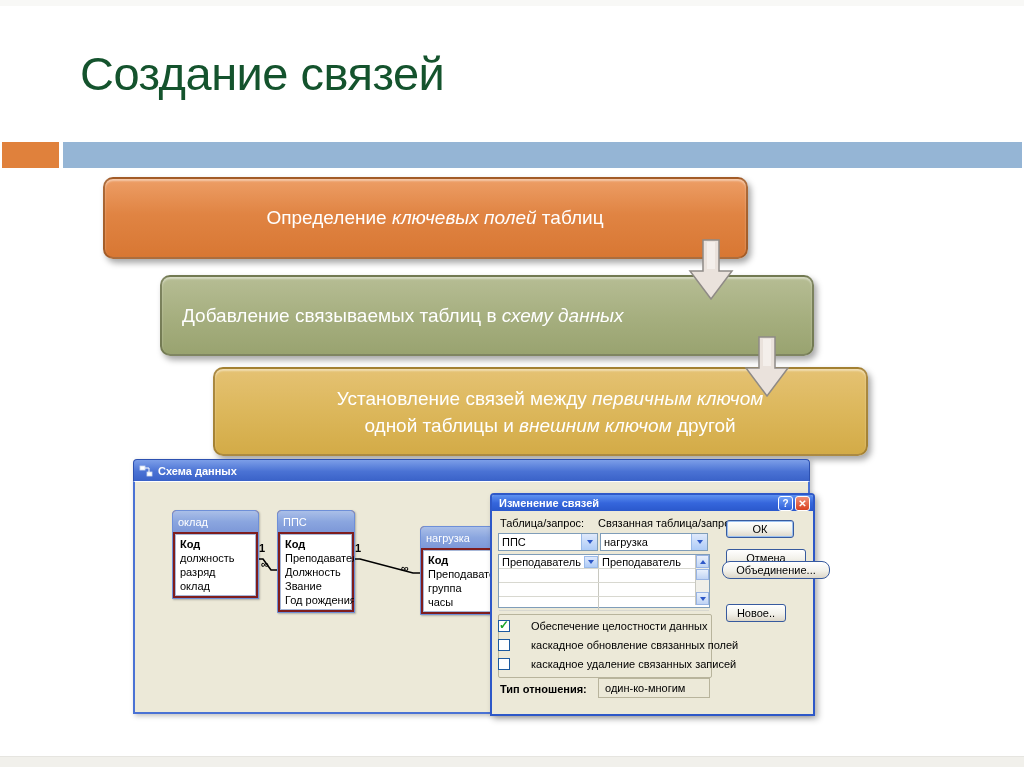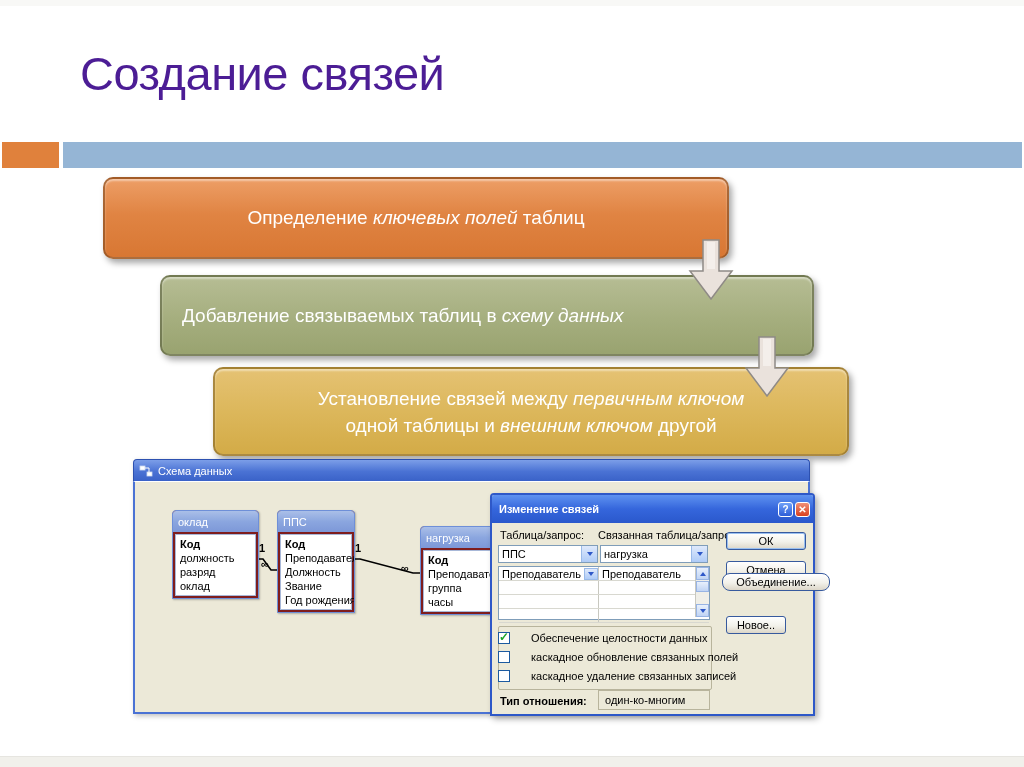--- a/index.html
+++ b/index.html
@@ -1,65 +1,65 @@
 <!DOCTYPE html>
 <html><head>
 <meta charset="utf-8">
 <style>
   html,body{margin:0;padding:0;}
   .slide{position:relative;width:1024px;height:767px;background:#ffffff;
     font-family:"Liberation Sans",sans-serif;overflow:hidden;}
   .edge-top{position:absolute;left:0;top:0;width:1024px;height:6px;background:#f8f8f6;}
   .edge-bottom{position:absolute;left:0;top:756px;width:1024px;height:11px;background:#f1f0eb;border-top:1px solid #e6e5e0;}
 
-  .page-title{position:absolute;left:80px;top:46px;font-size:47px;color:#4c1d95;letter-spacing:-0.5px;}
+  .page-title{position:absolute;left:80px;top:46px;font-size:47px;color:#14532d;letter-spacing:-0.5px;}
 
   .deco-orange{position:absolute;left:2px;top:142px;width:57px;height:26px;background:#e0813c;}
   .deco-blue{position:absolute;left:63px;top:142px;width:959px;height:26px;background:#95b5d5;}
 
   .banner{position:absolute;border-radius:10px;color:#fff;font-size:19px;
     box-shadow:3px 4px 6px rgba(0,0,0,.35), inset 0 2px 2px rgba(255,255,255,.45);
-    display:flex;align-items:center;z-index:2;}
+    display:flex;align-items:center;z-index:2;padding-left:19px;}
   .banner .em{font-style:italic;}
   #banner1{left:103px;top:177px;width:622px;height:78px;
     background:linear-gradient(180deg,#ed9e66 0%,#e08443 45%,#d87733 100%);
     border:2px solid rgba(118,70,30,.55);justify-content:center;}
   #banner2{left:160px;top:275px;width:630px;height:77px;
     background:linear-gradient(180deg,#b6bd94 0%,#a5ae7e 55%,#99a370 100%);
     border:2px solid rgba(82,88,56,.55);padding-left:20px;}
   #banner3{left:213px;top:367px;width:632px;height:85px;
     background:linear-gradient(180deg,#e5c273 0%,#dcb75b 50%,#d3ab47 100%);
     border:2px solid rgba(132,100,36,.6);justify-content:center;text-align:center;line-height:27px;flex-direction:column;}
 
   .flow-arrow{position:absolute;z-index:4;}
 
   
   #schema-window{position:absolute;left:133px;top:459px;width:677px;height:255px;z-index:3;
     box-shadow:2px 2px 5px rgba(0,0,0,.25);}
   .sw-titlebar{height:21px;background:linear-gradient(180deg,#7c9ee8 0%,#4a72d4 55%,#3a62c8 100%);
     border:1px solid #2c50b0;border-bottom:none;border-radius:4px 4px 0 0;
-    display:flex;align-items:center;gap:5px;color:#fff;font-size:11px;font-weight:normal;padding-left:5px;}
+    display:flex;align-items:center;gap:5px;color:#fff;font-size:11px;font-weight:bold;padding-left:5px;}
   .sw-body{position:relative;height:230px;background:#ece9d8;border:2px solid #4a72d4;border-top:1px solid #ffffff;}
 
   .tbl{position:absolute;border:1px solid #6e8fd8;border-radius:4px 4px 0 0;background:#7f1d1d;
     box-shadow:1px 1px 2px rgba(0,0,0,.25);z-index:2;overflow:hidden;}
   .tbl-h{height:21px;background:linear-gradient(180deg,#aabfe8 0%,#8ba6df 50%,#7d98d8 100%);
     color:#fff;font-size:11px;display:flex;align-items:center;padding-left:5px;}
   .tbl-f{margin:2px;border:1px solid #a8b8d8;background:#fff;padding:2px 0 2px 4px;}
   .tbl-f div{font-size:11px;line-height:14px;color:#000;white-space:nowrap;}
   .tbl-f .pk{font-weight:bold;}
 
   .rel-label{position:absolute;font-size:11px;font-weight:bold;color:#000;z-index:2;}
   .rel-svg{position:absolute;left:0;top:0;z-index:1;pointer-events:none;}
 
   
   #dialog{position:absolute;left:490px;top:493px;width:325px;height:223px;z-index:5;
     background:#ece9d8;border:2px solid #2e58c8;border-radius:4px 4px 0 0;
     box-shadow:3px 3px 6px rgba(0,0,0,.3);box-sizing:border-box;}
-  .dlg-titlebar{height:28px;background:linear-gradient(180deg,#5e92f0 0%,#3566dc 50%,#2a58cc 100%);
+  .dlg-titlebar{height:16px;background:linear-gradient(180deg,#5e92f0 0%,#3566dc 50%,#2a58cc 100%);
     display:flex;align-items:center;color:#fff;font-weight:bold;font-size:11px;padding:0 3px 0 7px;
     border-radius:2px 2px 0 0;}
   .dlg-title{flex:1;}
   .dlg-sysbtn{width:15px;height:15px;border:1px solid #fff;border-radius:3px;margin-left:2px;
     display:flex;align-items:center;justify-content:center;color:#fff;font-size:10px;font-weight:bold;box-sizing:border-box;}
   .dlg-sysbtn.help{background:linear-gradient(180deg,#6fa0f8,#2e5ed8);}
   .dlg-sysbtn.close{background:linear-gradient(180deg,#f09078,#d84020);}
   .dlg-body{position:relative;height:199px;font-size:11px;color:#000;}
 
   .dlg-label{position:absolute;white-space:nowrap;}
@@ -261,19 +261,19 @@
         <span>каскадное обновление связанных полей</span>
       </div>
       <div class="cb-row" style="top:147px;">
         <span class="cb-box"></span>
         <span>каскадное удаление связанных записей</span>
       </div>
 
       <span class="dlg-label bold" style="left:8px;top:172px;">Тип отношения:</span>
       <div class="type-value">один-ко-многим</div>
 
-      <div class="xp-btn default" style="left:234px;top:9px;width:80px;">ОК</div>
+      <div class="xp-btn default" style="left:234px;top:9px;width:68px;">ОК</div>
       <div class="xp-btn" style="left:234px;top:38px;width:80px;">Отмена</div>
       <div class="xp-btn" style="left:230px;top:50px;width:108px;border-radius:8px;">Объединение...</div>
       <div class="xp-btn" style="left:234px;top:93px;width:60px;">Новое..</div>
     </div>
   </div>
 </div>
 
 </body></html>

